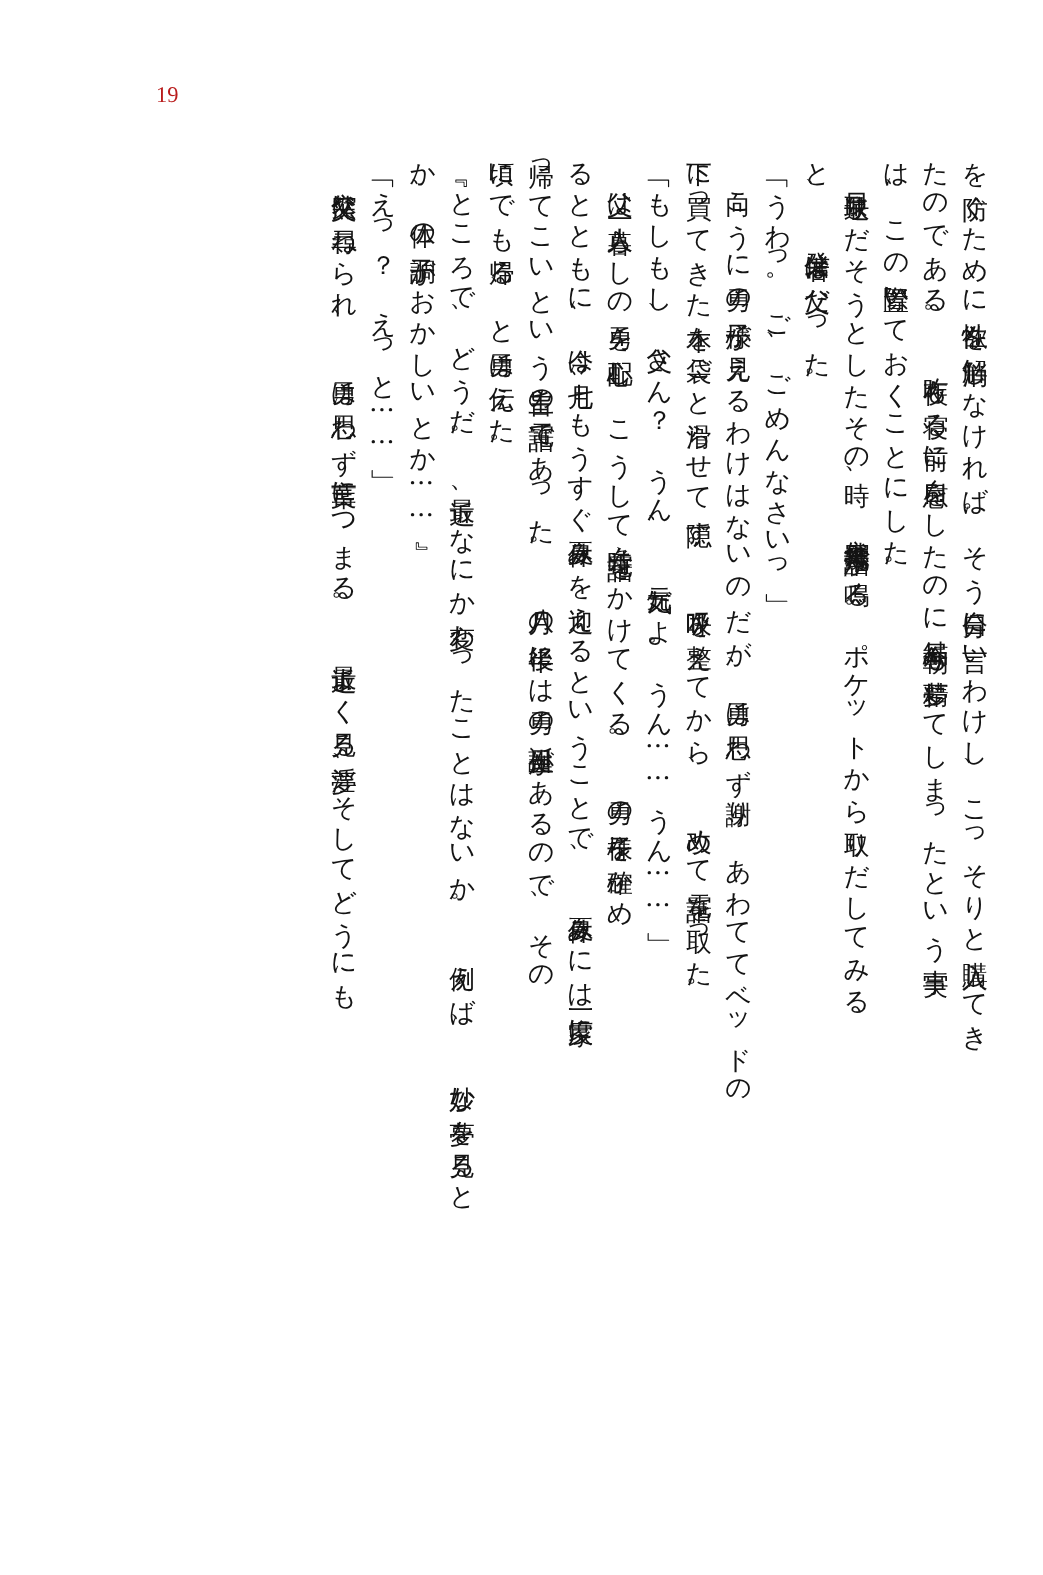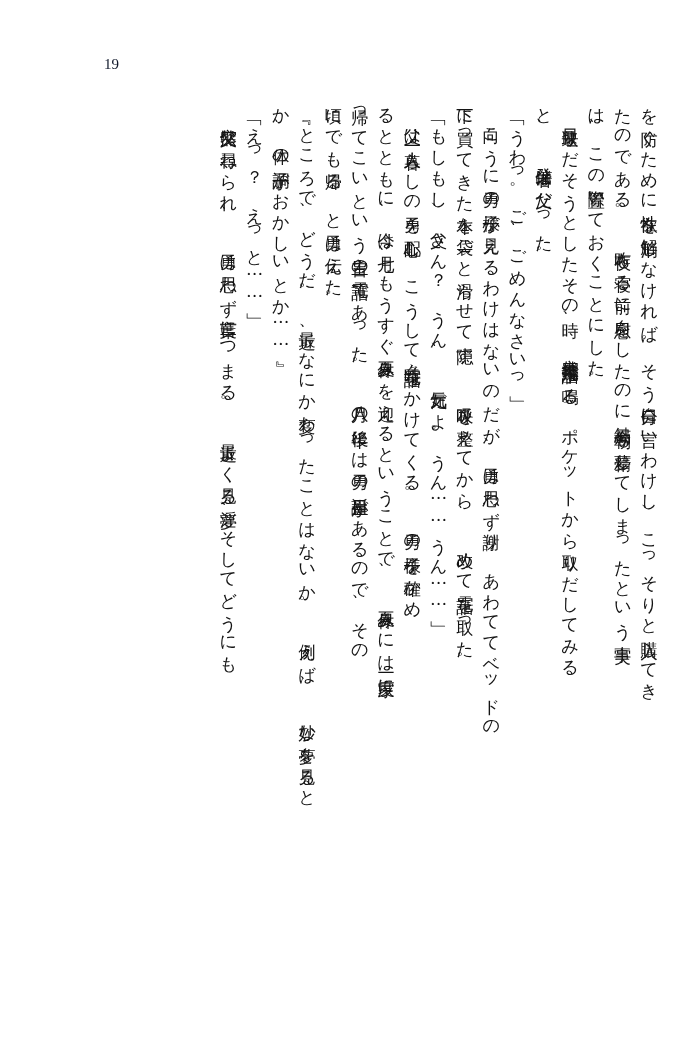--- a/index.html
+++ b/index.html
@@ -22,21 +22,21 @@
     width: 695px;
     height: 1050px;
     background: #ffffff;
   }
   .page-number {
     position: absolute;
     left: 104px;
     top: 56px;
     font-size: 15px;
     font-family: "Liberation Serif", "DejaVu Serif", serif;
-    color: #0f172a;
+    color: #b91c1c;
     letter-spacing: 0;
   }
   .text-body {
     position: absolute;
     right: 38px;
     top: 96px;
     height: 880px;
     width: 620px;
     display: flex;
     flex-direction: row-reverse;

